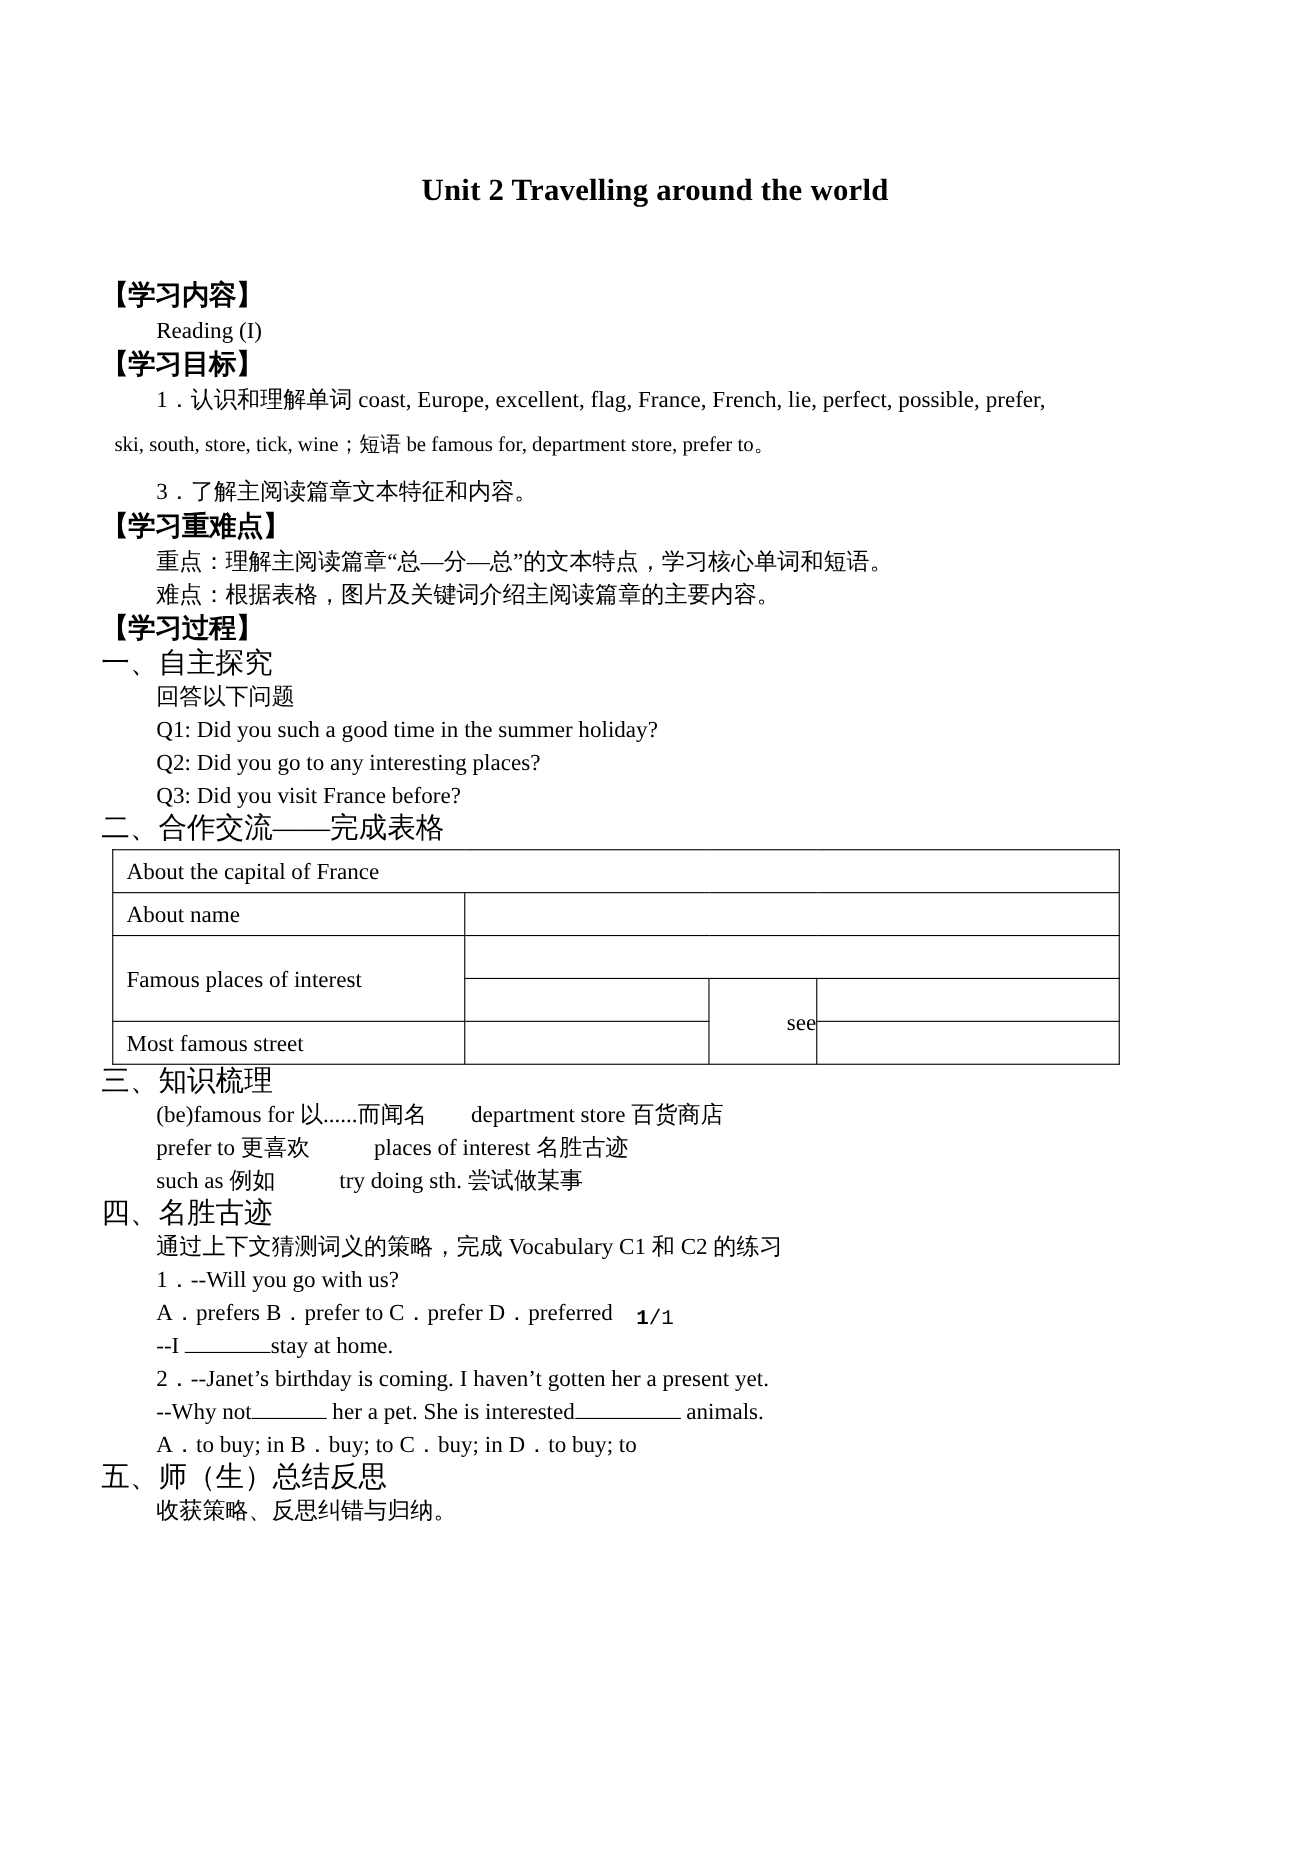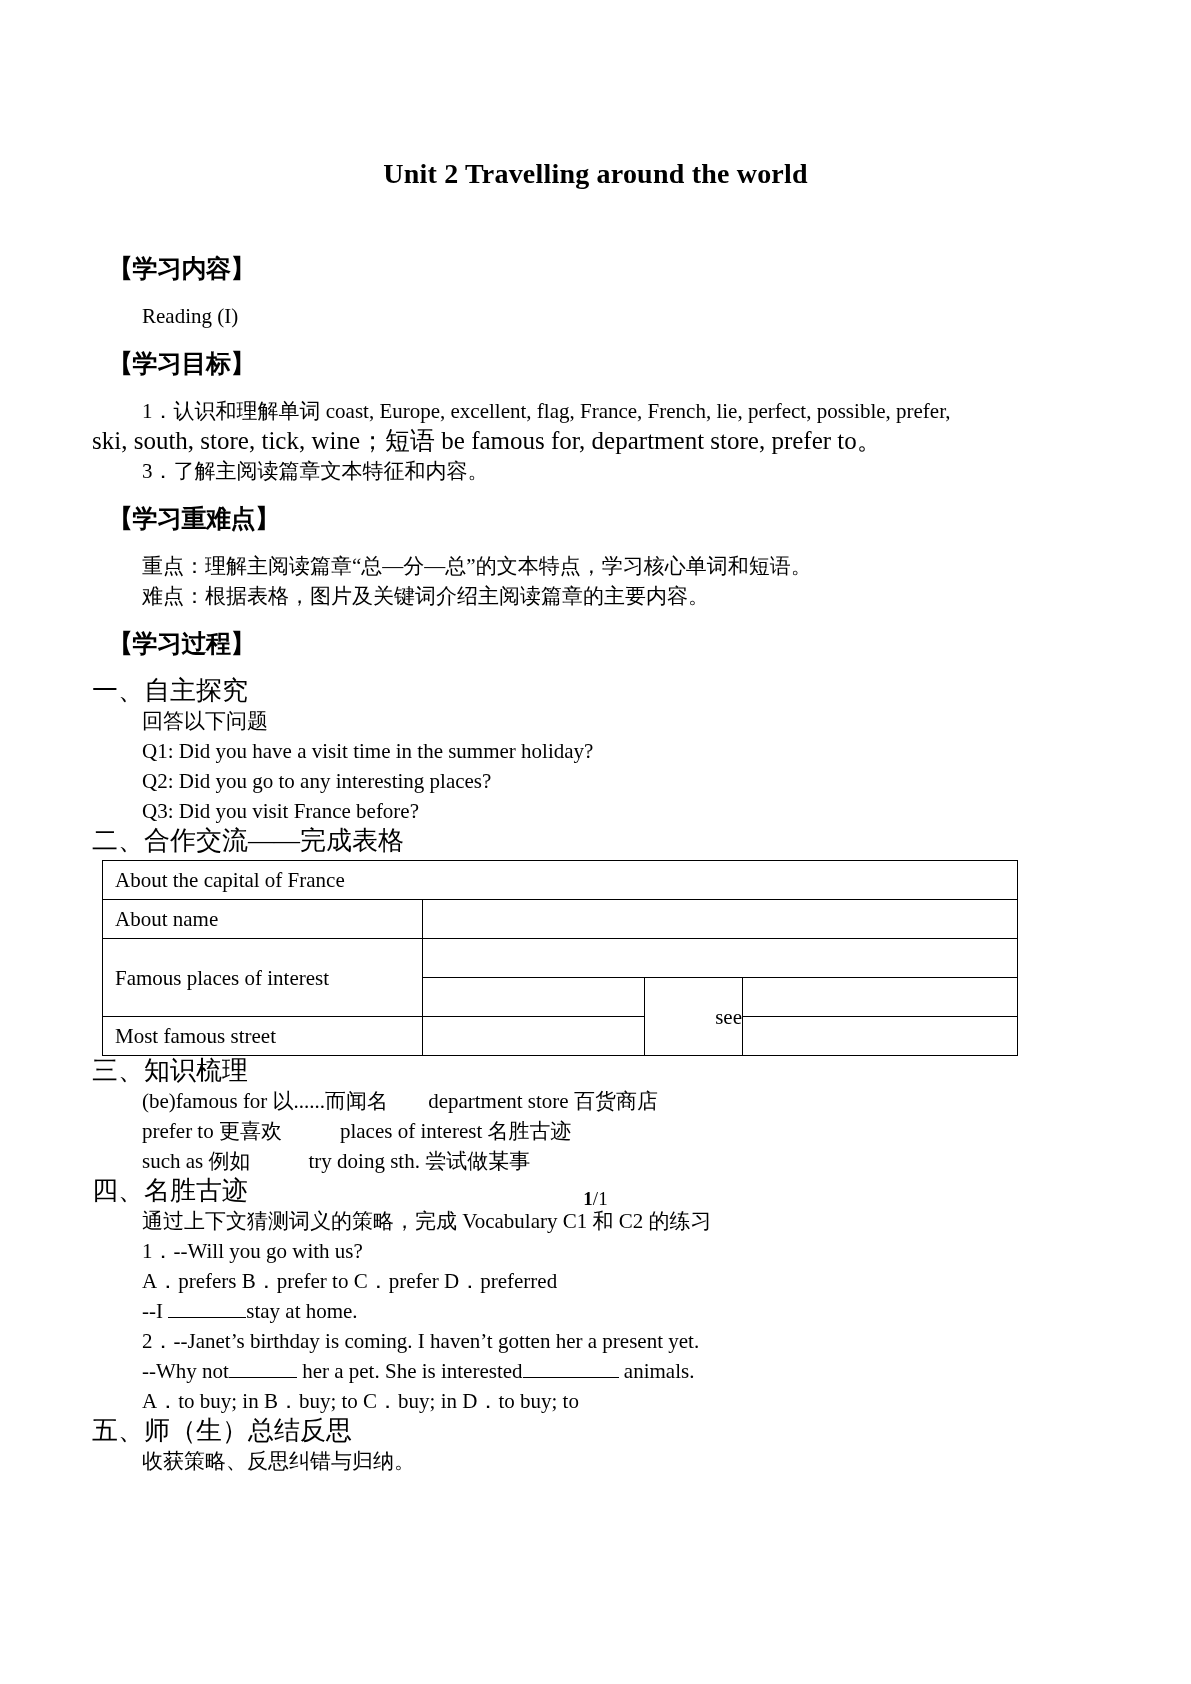--- a/index.html
+++ b/index.html
@@ -34,41 +34,41 @@
   .content {
     padding: 0 92px 0 92px;
     margin-top: 62px;
     font-size: 21px;
     line-height: 30px;
   }
   .sec-head {
     font-weight: bold;
     font-size: 25px;
     line-height: 33px;
-    margin: 16px;
+    margin: 0;
     letter-spacing: -0.5px;
     font-family: "Liberation Sans", "DejaVu Sans", sans-serif;
   }
   .indent1 {
     margin: 0;
     padding-left: 50px;
     font-size: 21px;
     line-height: 30px;
     text-align: justify;
   }
   .list-num {
     margin: 0;
     padding-left: 50px;
     font-size: 21px;
     line-height: 30px;
     text-align: justify;
   }
   .wrapline {
-    margin: 0;
-    font-size: 25px;
+    margin: 12px;
+    font-size: 19px;
     line-height: 30px;
     text-align: justify;
   }
   .roman-head {
     margin: 0;
     font-size: 26px;
     line-height: 30px;
   }
   
   table.form-table {
@@ -104,21 +104,21 @@
   .blank-md { width: 68px; }
   .blank-lg { width: 96px; }
   .footer {
     position: absolute;
     bottom: 0;
     left: 0;
     width: 1191px;
     text-align: center;
     font-size: 19px;
     padding-bottom: 230px;
-    font-family: Liberation Serif, serif;
+    font-family: Liberation Mono, monospace;
   }
   .footer b { font-weight: bold; }
   .sp-wide { display: inline-block; width: 40px; }
   .sp-wide2 { display: inline-block; width: 58px; }
 </style>
 </head>
 <body>
 
 <div class="page">
 
@@ -134,21 +134,21 @@
     <p class="wrapline">ski, south, store, tick, wine；短语 be famous for, department store, prefer to。</p>
     <p class="list-num">3．了解主阅读篇章文本特征和内容。</p>
 
     <p class="sec-head">【学习重难点】</p>
     <p class="list-num">重点：理解主阅读篇章“总—分—总”的文本特点，学习核心单词和短语。</p>
     <p class="list-num">难点：根据表格，图片及关键词介绍主阅读篇章的主要内容。</p>
 
     <p class="sec-head">【学习过程】</p>
     <p class="roman-head">一、自主探究</p>
     <p class="list-num">回答以下问题</p>
-    <p class="list-num">Q1: Did you have a visit time in the summer holiday?</p>
+    <p class="list-num">Q1: Did you such a good time in the summer holiday?</p>
     <p class="list-num">Q2: Did you go to any interesting places?</p>
     <p class="list-num">Q3: Did you visit France before?</p>
 
     <p class="roman-head">二、合作交流——完成表格</p>
 
     <table class="form-table">
       <colgroup>
         <col style="width:320px">
         <col style="width:222px">
         <col style="width:98px">

